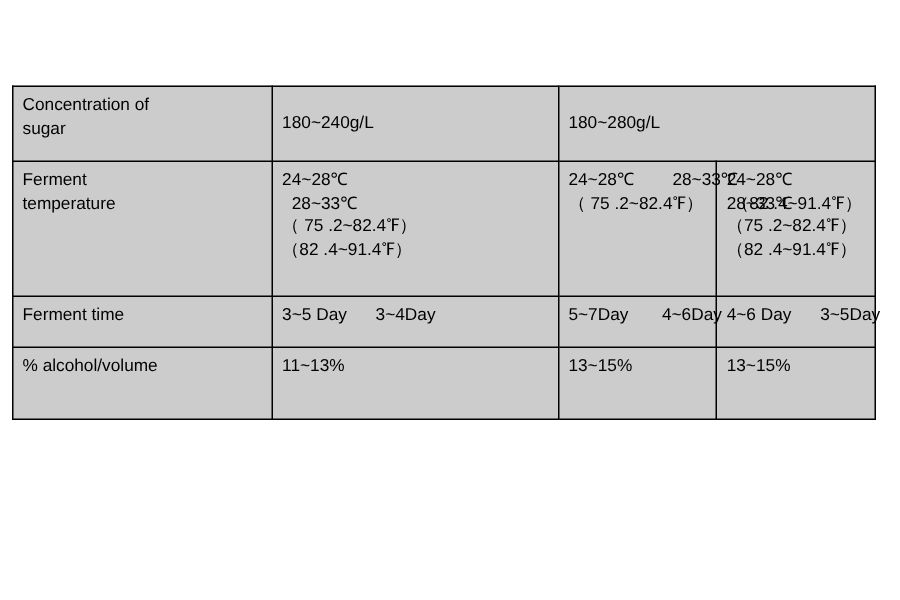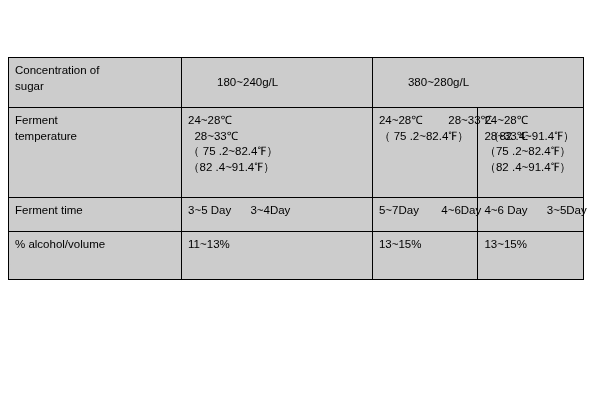--- a/index.html
+++ b/index.html
@@ -44,38 +44,38 @@
   tr.r-dosage td { height: 22px; }
   tr.r-temp td { height: 78px; }
   tr.r-time td { height: 22px; }
   tr.r-alc td { height: 36px; }
 
   .label-cell {
     padding-left: 6px;
     border-radius: 23px;
   }
   .line { display: block; white-space: pre; }
-  .conc-val { padding-top: 12px; display: block; margin-left: 29px; }
+  .conc-val { padding-top: 12px; display: block; }
 </style>
 </head>
 <body>
 
 <div id="table-wrap">
   <table class="spec">
     <tbody>
       <tr class="r-conc">
         <td class="col-label label-cell">
           <span class="line">Concentration of</span>
           <span class="line">sugar</span>
         </td>
         <td class="col-a">
           <span class="conc-val">180~240g/L</span>
         </td>
         <td class="col-b" colspan="2">
-          <span class="conc-val">380~280g/L</span>
+          <span class="conc-val">180~280g/L</span>
         </td>
       </tr>
 
 
       <tr class="r-temp">
         <td class="col-label label-cell">
           <span class="line">Ferment</span>
           <span class="line">temperature</span>
         </td>
         <td class="col-a">

